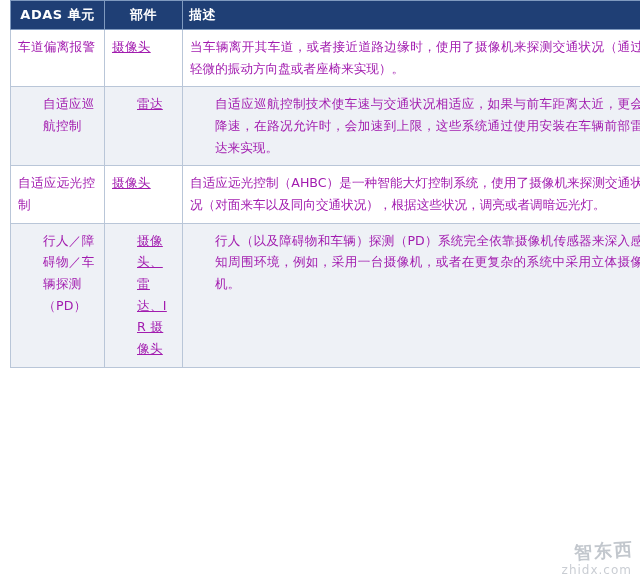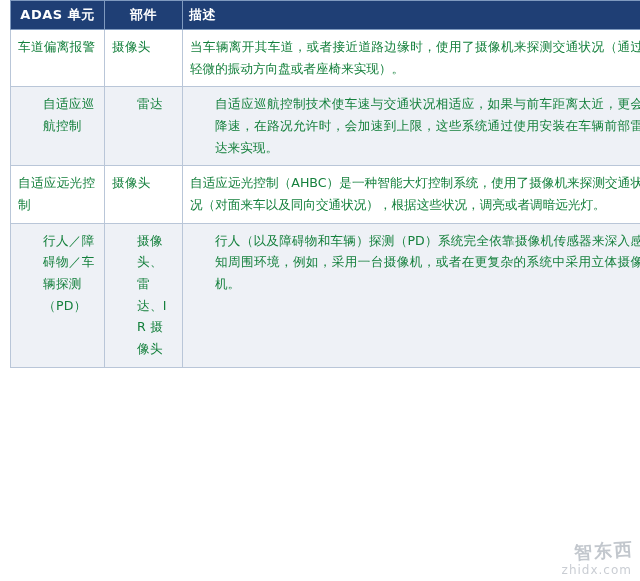--- a/index.html
+++ b/index.html
@@ -41,36 +41,37 @@
     letter-spacing: 0.5px;
   }
   thead th.desc {
     text-align: left;
   }
   tbody td {
     border: 1px solid #b9c6d8;
     vertical-align: top;
     font-size: 12.6px;
     line-height: 1.72;
-    color: #15803d;
+    color: #a21caf;
     padding: 6px 7px 7px 7px;
     word-break: break-all;
   }
   tbody tr.alt td {
     background: #eef1f6;
     padding-left: 32px;
   }
   tbody tr.plain td {
     background: #ffffff;
   }
   td.col-name {
     letter-spacing: 0.3px;
   }
   td.col-part {
     letter-spacing: 0.3px;
+    text-decoration: underline;
   }
   td.col-desc {
     text-align: justify;
     text-justify: inter-ideograph;
   }
   .watermark {
     position: absolute;
     right: 6px;
     bottom: 18px;
     font-size: 18px;

